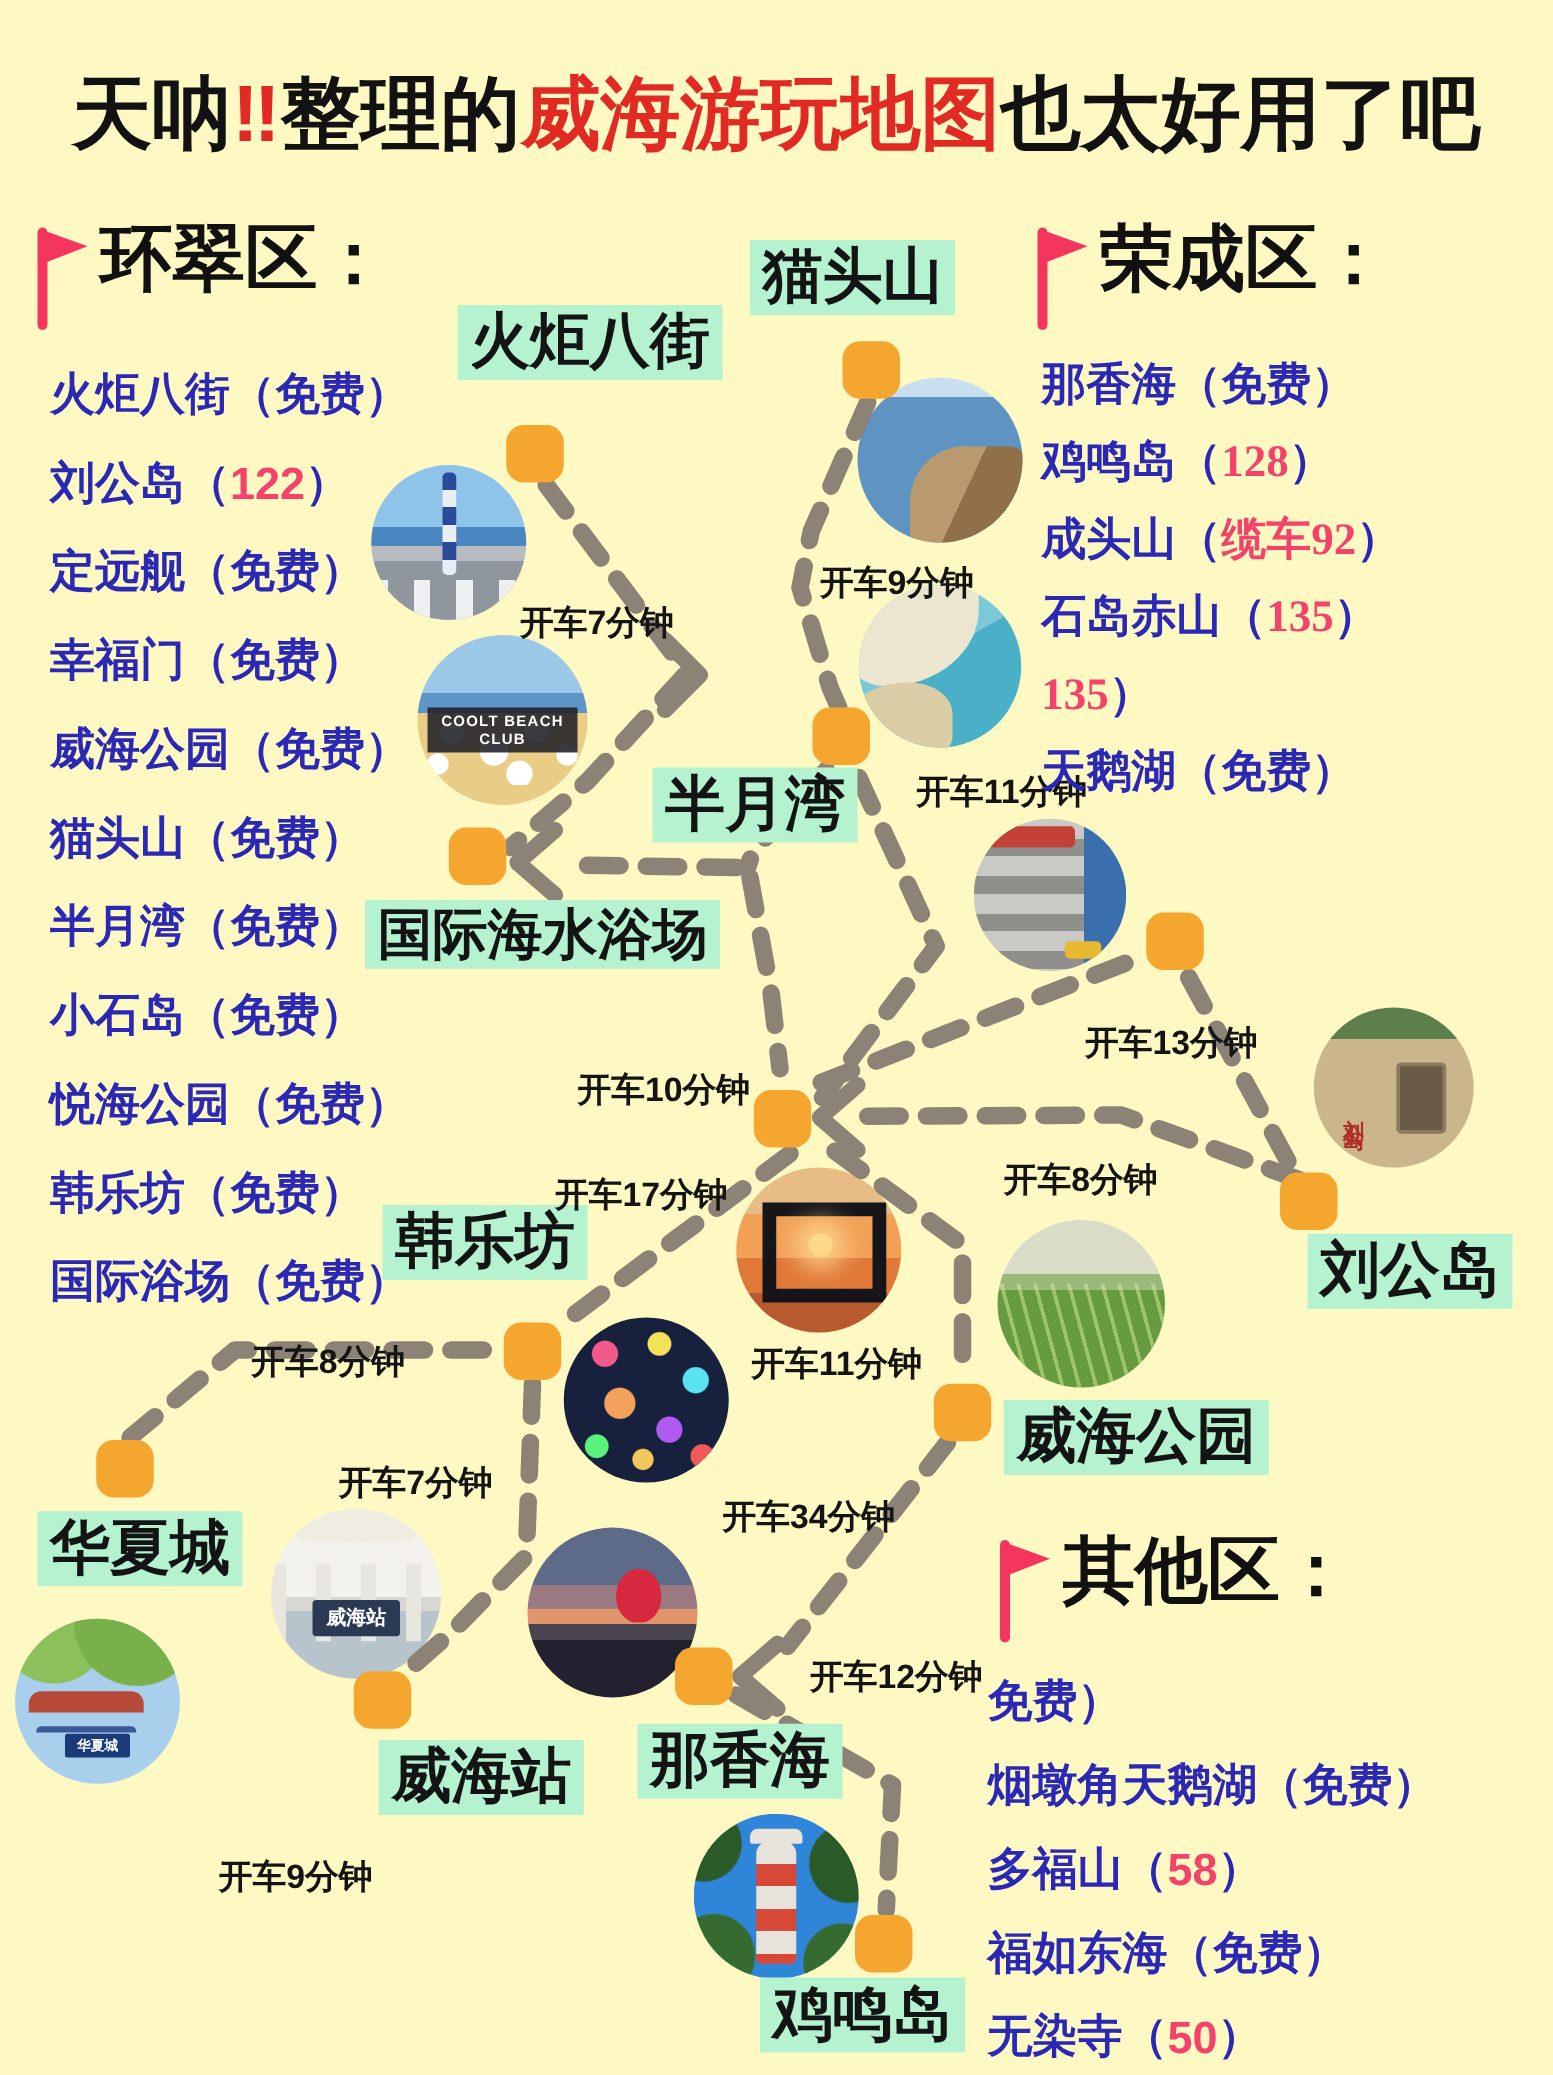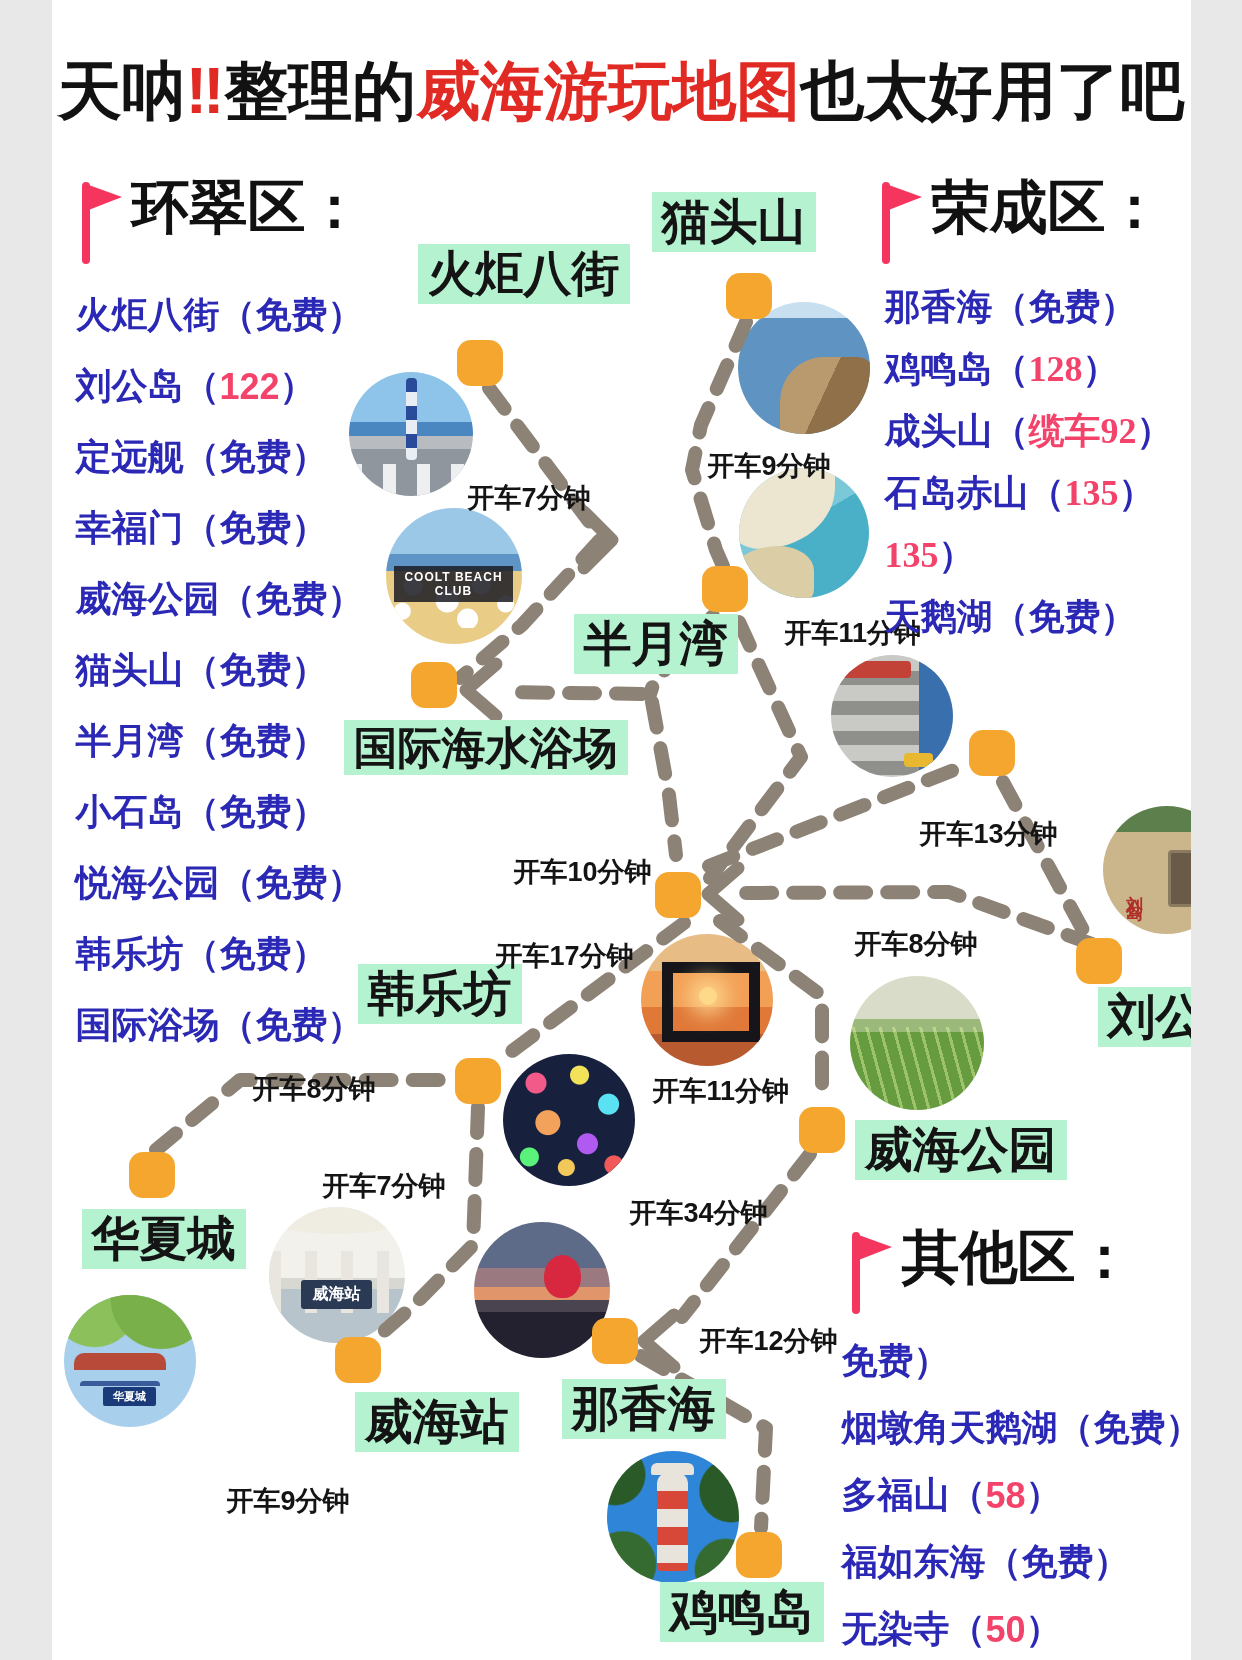--- a/index.html
+++ b/index.html
@@ -1,16 +1,16 @@
 <!DOCTYPE html>
 <html style="--green: #b5f2cf; --orange: #f5a62f; --dash: #8c8276; --blue: #2a28b5; --pink: #f4436b;"><head>
 <meta charset="utf-8">
 <style>
   html,body{margin:0;padding:0;background:#e8e8e8;}
-  #stage{position:relative;width:1139px;height:1660px;background:#ffffff;overflow:hidden;
+  #stage{position:relative;width:1242px;height:1660px;background:#fef9c3;overflow:hidden;
          font-family:"Liberation Sans","DejaVu Sans",sans-serif;margin:0 auto;}
   .title{position:absolute;top:48px;left:0;width:100%;text-align:center;font-size:64px;
          font-weight:900;white-space:nowrap;letter-spacing:0;z-index:6;}
   
   #route-layer{position:absolute;left:0;top:0;z-index:2;pointer-events:none;}
   .route{fill:none;stroke:var(--dash,#8c8276);stroke-width:14;stroke-dasharray:26 21;
          stroke-linecap:round;stroke-linejoin:round;}
   .arrow{fill:none;stroke:var(--dash,#8c8276);stroke-width:13;stroke-linecap:round;stroke-linejoin:round;}
   
   .waypoint{position:absolute;width:46px;height:46px;border-radius:14px;
@@ -97,21 +97,21 @@
       background:repeating-linear-gradient(#e8e4dc 0 18px,#d84838 18px 36px);}
   .p-lighthouse::after{left:34%;top:9%;width:32%;height:9%;background:#e8e4dc;border-radius:6px 6px 2px 2px;}
   
   .section{position:absolute;z-index:5;}
   .sec-head{display:flex;align-items:flex-start;gap:8px;}
   .sec-head h2{margin:0;font-size:58px;font-weight:900;color:#111;line-height:1.0;white-space:nowrap;}
   .flag{flex:0 0 auto;}
   .section ul{list-style:none;margin:14px 0 0 0;padding:0;}
   .section li{display:flex;align-items:center;white-space:nowrap;font-size:36px;font-weight:700;}
   #sec-huancui{left:24px;top:178px;}
-  #sec-huancui ul{}
+  #sec-huancui ul{margin-left:16px;}
   #sec-huancui li{height:71px;}
   #sec-rongcheng{left:824px;top:178px;}
   #sec-rongcheng ul{margin-left:9px;margin-top:10px;}
   #sec-rongcheng li{height:62px;font-family:Liberation Serif, serif;}
   #sec-qita{left:794px;top:1228px;}
   #sec-qita ul{margin-left:-4px;margin-top:12px;}
   #sec-qita li{height:67px;}
   .nm{color:var(--blue,#2a28b5);}
   .fee{color:var(--blue,#2a28b5);}
   .fee.paid{color:var(--pink,#f4436b);}

